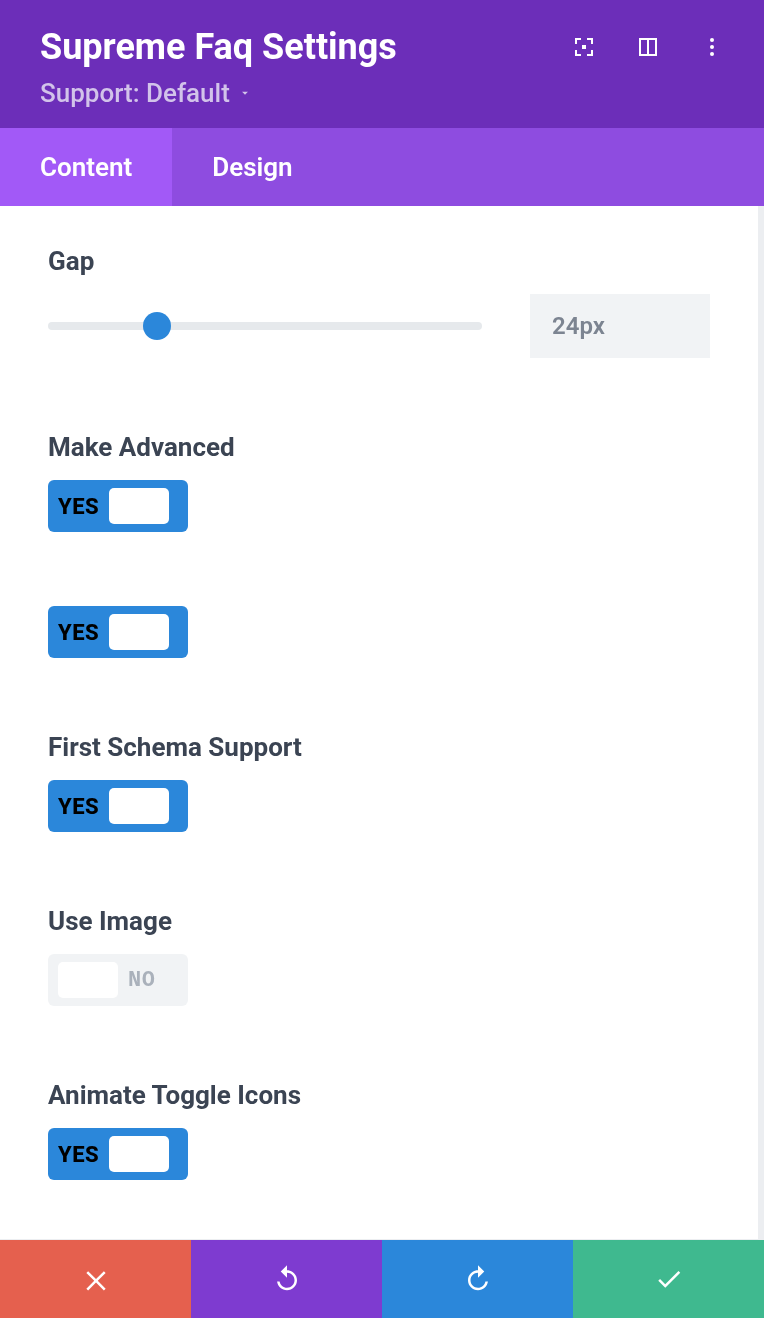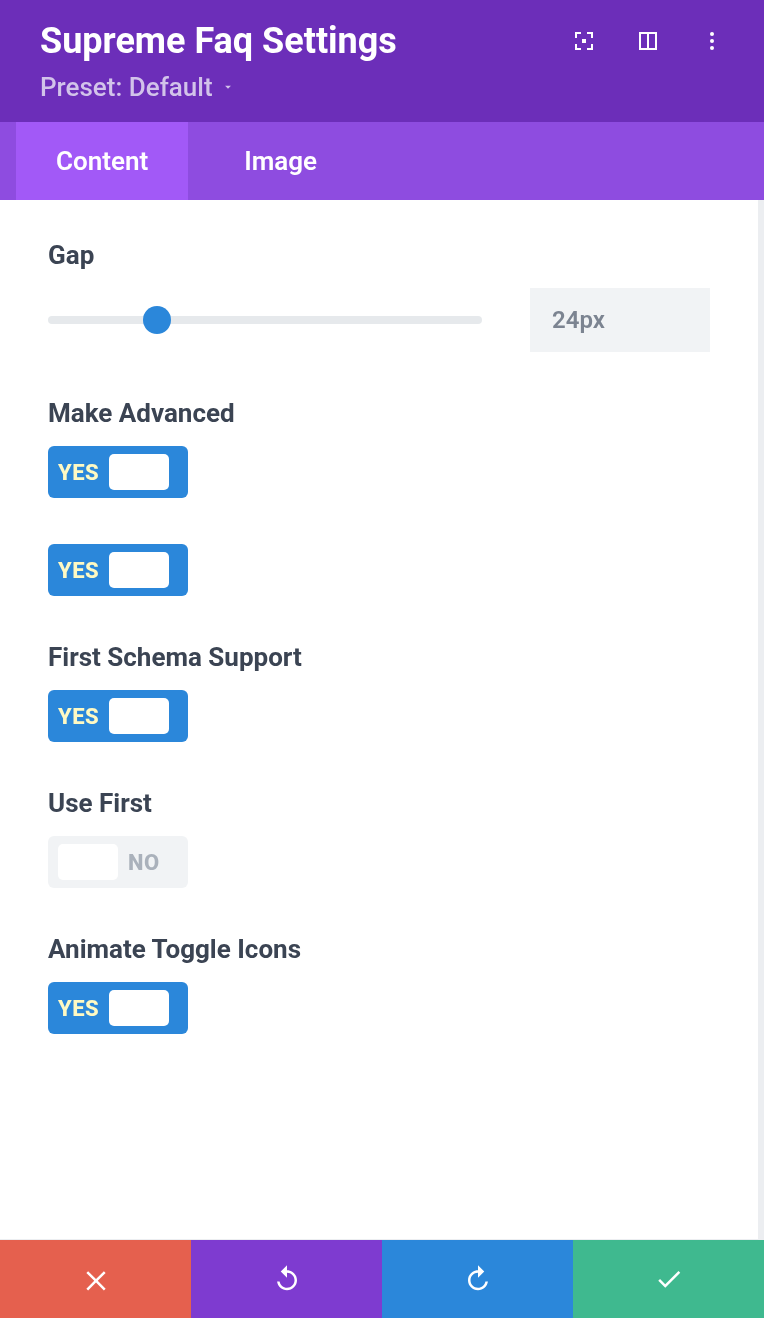--- a/index.html
+++ b/index.html
@@ -7,21 +7,21 @@
     font-family: -apple-system, BlinkMacSystemFont, "Segoe UI", Roboto, "Helvetica Neue", Arial, sans-serif;
     width: 764px;
     height: 1318px;
     background: #fff;
     display: flex;
     flex-direction: column;
     overflow: hidden;
   }
   .header {
     background: #6c2eb9;
-    padding: 20px 40px 20px 40px;
+    padding: 26px 40px 20px 40px;
     color: #fff;
   }
   .header-top {
     display: flex;
     align-items: center;
     justify-content: space-between;
   }
   .title {
     font-size: 36px;
     font-weight: 700;
@@ -55,32 +55,31 @@
   .tabs {
     display: flex;
     background: #8e4ce0;
   }
   .tab {
     padding: 24px 40px;
     font-size: 26px;
     font-weight: 600;
     color: #fff;
     cursor: pointer;
-    margin-left: 16px;
   }
   .tab.active {
     background: #a259f7;
   }
   .content {
     flex: 1;
     background: #fff;
     padding: 40px 48px 20px 48px;
     display: flex;
     flex-direction: column;
-    gap: 46px;
+    gap: 74px;
     border-right: 6px solid #eceef1;
     overflow-y: auto;
   }
   .field-label {
     font-size: 26px;
     font-weight: 700;
     color: #3b4453;
     margin-bottom: 18px;
   }
   .gap-row {
@@ -139,26 +138,26 @@
   }
   .toggle .toggle-knob {
     width: 60px;
     height: 36px;
     background: #fff;
     border-radius: 5px;
   }
   .toggle.on {
     background: #2b87da;
   }
-  .toggle.on .toggle-text { color: #fef9c3; order: 0; }
+  .toggle.on .toggle-text { color: #000000; order: 0; }
   .toggle.on .toggle-knob { order: 1; }
   .toggle.off {
     background: #f1f3f5;
   }
-  .toggle.off .toggle-text { color: #aab1bb; order: 1; }
+  .toggle.off .toggle-text { color: #aab1bb; order: 1; font-family: Liberation Mono, monospace; }
   .toggle.off .toggle-knob { order: 0; }
   .divider {
     height: 1px;
     background: #eceef1;
     width: 100%;
   }
   .footer {
     display: flex;
     height: 78px;
   }
@@ -196,30 +195,30 @@
       <span class="header-icon">
         <svg viewBox="0 0 24 24">
             <circle cx="12" cy="5" r="2"></circle>
             <circle cx="12" cy="12" r="2"></circle>
             <circle cx="12" cy="19" r="2"></circle>
           </svg>
       </span>
     </div>
   </div>
   <div class="preset">
-    <span>Preset: Default</span>
+    <span>Support: Default</span>
     <svg viewBox="0 0 24 24">
         <path d="M7 10l5 5 5-5z"></path>
       </svg>
   </div>
 </div>
 
 <div class="tabs">
   <div class="tab active">Content</div>
-  <div class="tab">Image</div>
+  <div class="tab">Design</div>
 </div>
 
 <div class="content">
 
   <div>
     <div class="field-label">Gap</div>
     <div class="gap-row">
       <div class="slider-wrap">
         <div class="slider-track"></div>
         <div class="slider-thumb" style="left:25%"></div>
@@ -245,21 +244,21 @@
 
   <div>
     <div class="field-label">First Schema Support</div>
     <div class="toggle on">
       <span class="toggle-text">YES</span>
       <span class="toggle-knob"></span>
     </div>
   </div>
 
   <div>
-    <div class="field-label">Use First</div>
+    <div class="field-label">Use Image</div>
     <div class="toggle off">
       <span class="toggle-text">NO</span>
       <span class="toggle-knob"></span>
     </div>
   </div>
 
   <div>
     <div class="field-label">Animate Toggle Icons</div>
     <div class="toggle on">
       <span class="toggle-text">YES</span>

